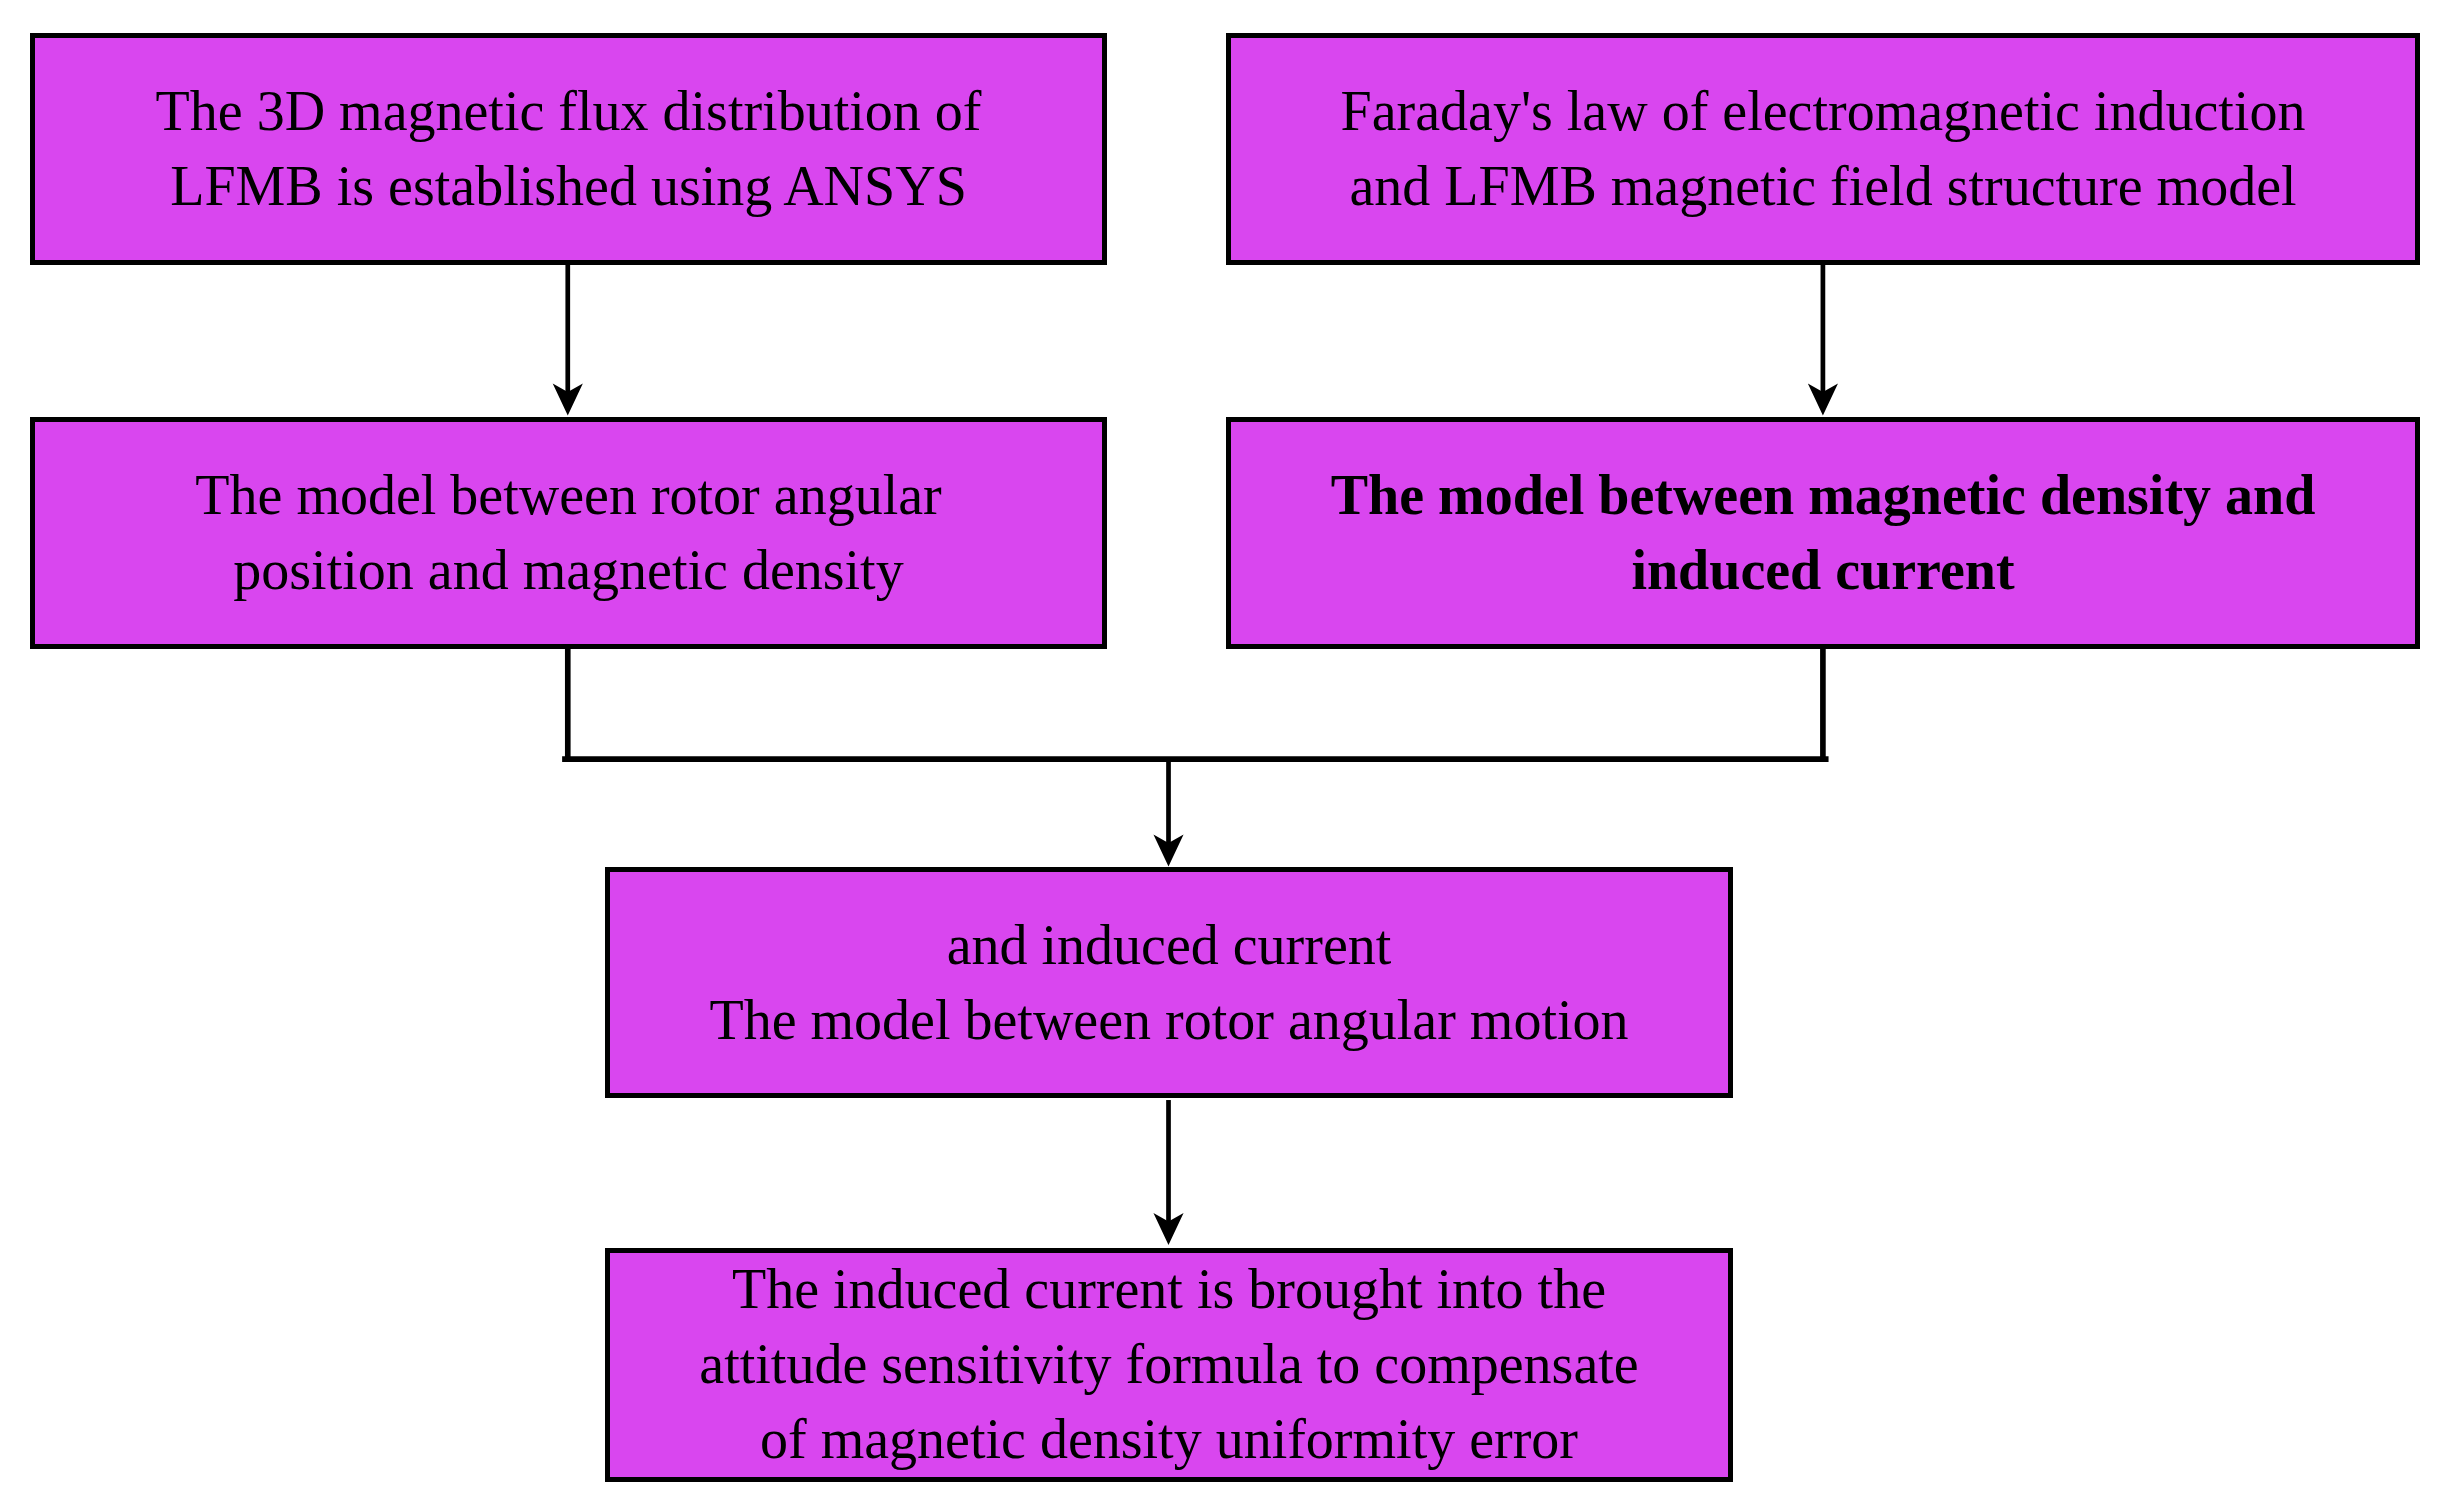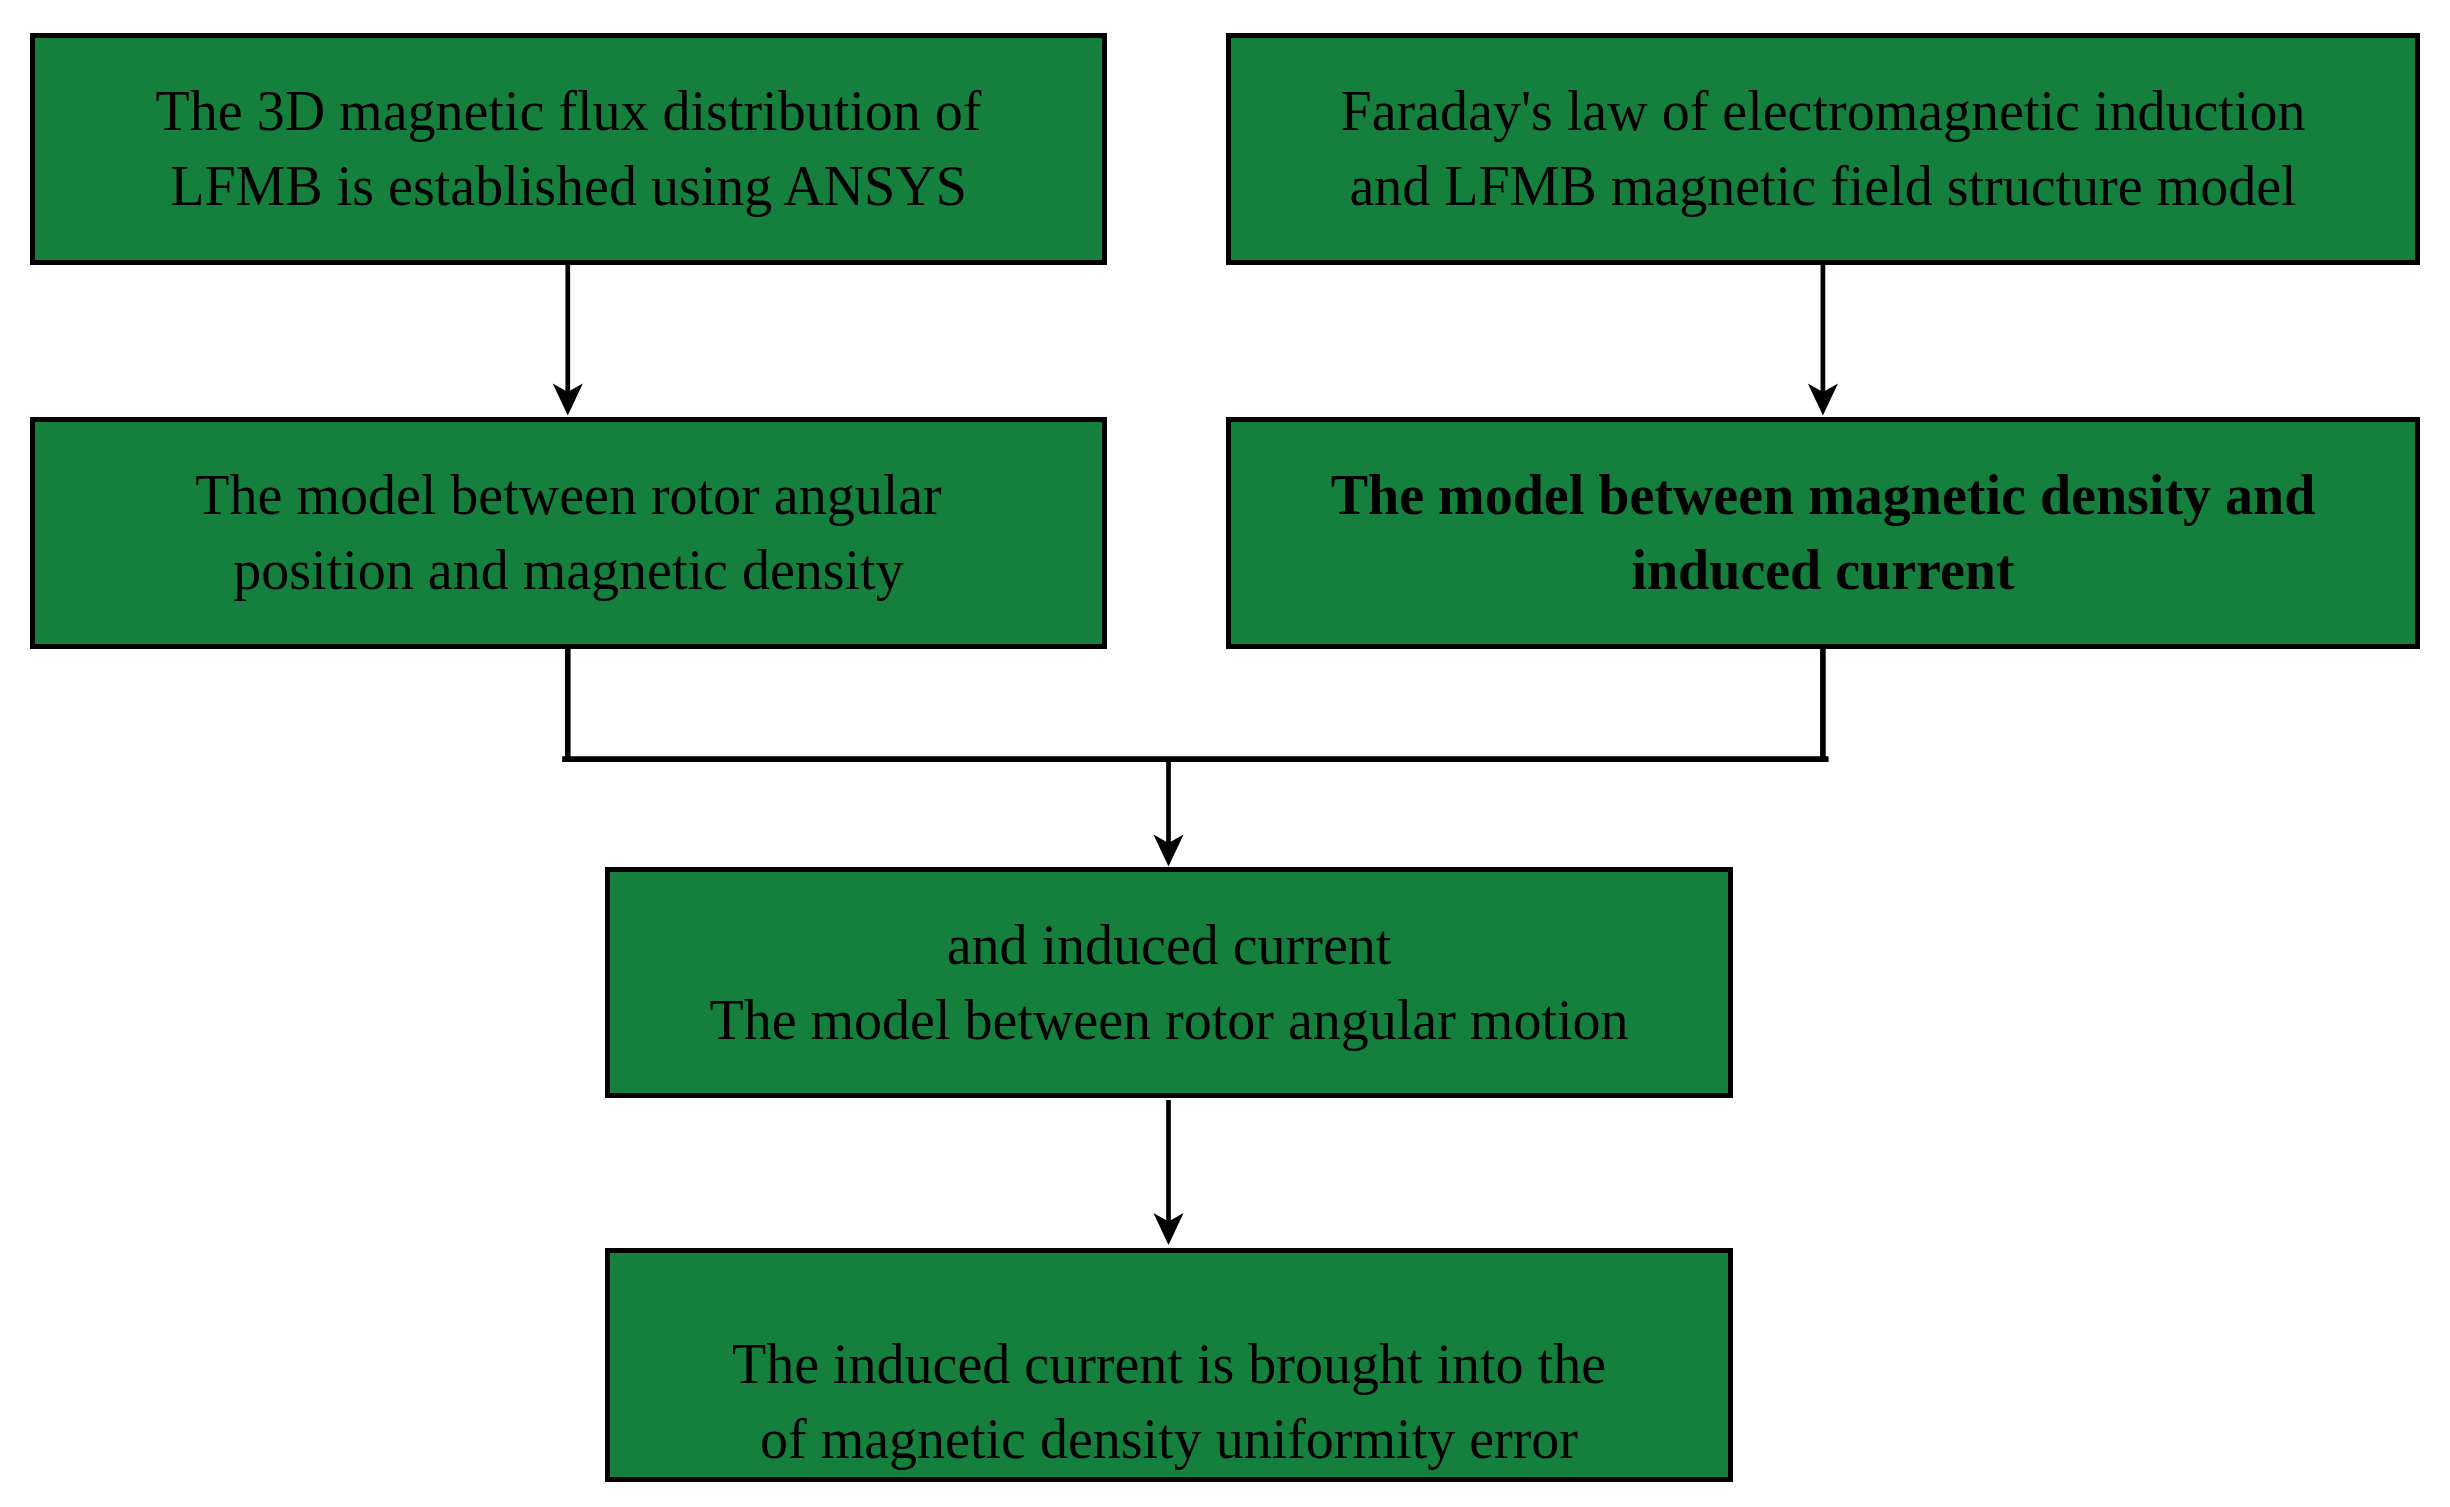--- a/index.html
+++ b/index.html
@@ -12,21 +12,21 @@
     width: 2450px;
     height: 1508px;
     background: #ffffff;
     overflow: hidden;
     font-family: "Liberation Serif", "DejaVu Serif", serif;
   }
   .flow-box {
     position: absolute;
     box-sizing: border-box;
     border: 5.6px solid #000000;
-    background: #15803d;
+    background: #d946ef;
     display: flex;
     flex-direction: column;
     justify-content: center;
     align-items: center;
     text-align: center;
     color: #000000;
     font-size: 56px;
     line-height: 75px;
     white-space: nowrap;
   }
@@ -100,17 +100,18 @@
     <span class="line">induced current</span>
   </div>
 
   <div class="flow-box" id="box-motion-current">
     <span class="line">and induced current</span>
     <span class="line">The model between rotor angular motion</span>
   </div>
 
   <div class="flow-box" id="box-compensation">
     <span class="line">The induced current is brought into the</span>
+    <span class="line">attitude sensitivity formula to compensate</span>
     <span class="line">of magnetic density uniformity error</span>
   </div>
 
 </div>
 
 
 </body></html>

